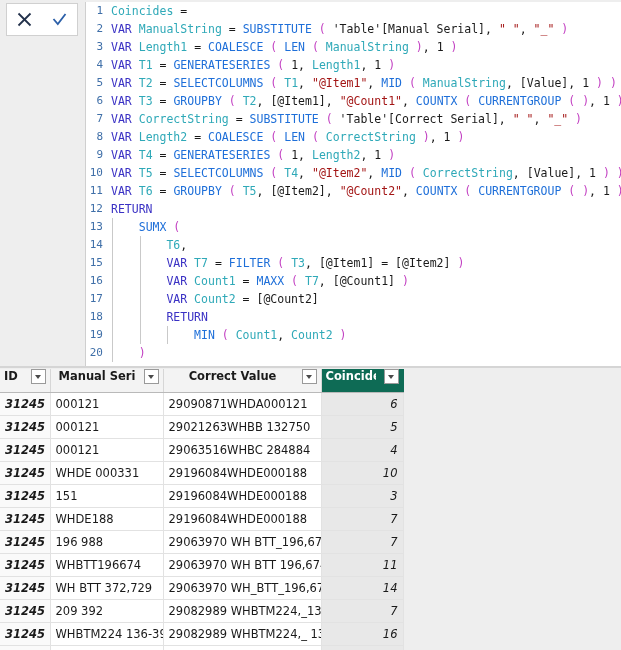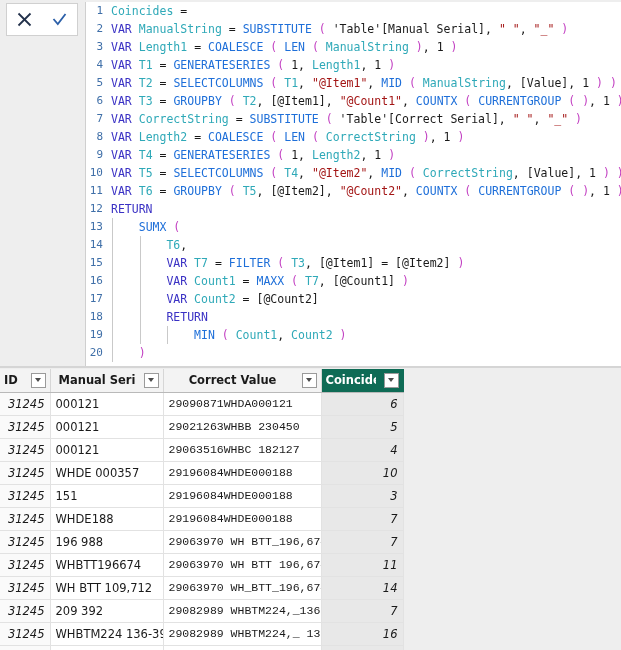--- a/index.html
+++ b/index.html
@@ -104,21 +104,21 @@
     font-weight: bold;
     font-size: 11.5px;
     padding: 0 4px;
     vertical-align: middle;
   }
   table#data-grid th.hl {
     background: #0e6b55;
     color: #ffffff;
     border-right: 1px solid #0e6b55;
   }
-  .th-inner { display: flex; align-items: center; gap: 4px; height: 100%; }
+  .th-inner { display: flex; align-items: flex-start; gap: 4px; height: 100%; }
   .th-inner.center { justify-content: center; }
   .th-label { flex: 0 1 auto; white-space: nowrap; overflow: hidden; }
   .th-spacer { flex: 1 1 auto; }
   .filter-btn {
     flex: 0 0 auto;
     width: 15px; height: 15px;
     background: #ffffff;
     border: 1px solid #9a9a9a;
     display: flex; align-items: center; justify-content: center;
     cursor: pointer;
@@ -132,23 +132,23 @@
   table#data-grid td {
     height: 23px;
     border-right: 1px solid #e2e2e2;
     border-bottom: 1px solid #e2e2e2;
     padding: 0 5px;
     color: #1a1a1a;
     vertical-align: middle;
     white-space: nowrap;
     overflow: hidden;
   }
-  td.c-id { font-style: italic; text-align: right; background: #fafafa; }
+  td.c-id { font-style: italic; text-align: right; background: #fafafa; font-weight: bold; }
   td.c-manual { text-align: left; }
-  td.c-correct { text-align: left; font-family: Liberation Mono, monospace; }
+  td.c-correct { text-align: left; }
   td.c-coin { font-style: italic; text-align: right; background: #e8e8e8; border-right: 1px solid #d6d6d6; }
 
   col.w-id      { width: 50px; }
   col.w-manual  { width: 113px; }
   col.w-correct { width: 158px; }
   col.w-coin    { width: 82px; }
 </style>
 </head>
 <body>
 
@@ -230,32 +230,32 @@
       <tbody id="grid-body">
           <tr>
             <td class="c-id">31245</td>
             <td class="c-manual">000121</td>
             <td class="c-correct">29090871WHDA000121</td>
             <td class="c-coin">6</td>
           </tr>
           <tr>
             <td class="c-id">31245</td>
             <td class="c-manual">000121</td>
-            <td class="c-correct">29021263WHBB 230450</td>
+            <td class="c-correct">29021263WHBB 132750</td>
             <td class="c-coin">5</td>
           </tr>
           <tr>
             <td class="c-id">31245</td>
             <td class="c-manual">000121</td>
-            <td class="c-correct">29063516WHBC 182127</td>
+            <td class="c-correct">29063516WHBC 284884</td>
             <td class="c-coin">4</td>
           </tr>
           <tr>
             <td class="c-id">31245</td>
-            <td class="c-manual">WHDE 000357</td>
+            <td class="c-manual">WHDE 000331</td>
             <td class="c-correct">29196084WHDE000188</td>
             <td class="c-coin">10</td>
           </tr>
           <tr>
             <td class="c-id">31245</td>
             <td class="c-manual">151</td>
             <td class="c-correct">29196084WHDE000188</td>
             <td class="c-coin">3</td>
           </tr>
           <tr>
@@ -271,21 +271,21 @@
             <td class="c-coin">7</td>
           </tr>
           <tr>
             <td class="c-id">31245</td>
             <td class="c-manual">WHBTT196674</td>
             <td class="c-correct">29063970 WH BTT 196,674</td>
             <td class="c-coin">11</td>
           </tr>
           <tr>
             <td class="c-id">31245</td>
-            <td class="c-manual">WH BTT 109,712</td>
+            <td class="c-manual">WH BTT 372,729</td>
             <td class="c-correct">29063970 WH_BTT_196,674</td>
             <td class="c-coin">14</td>
           </tr>
           <tr>
             <td class="c-id">31245</td>
             <td class="c-manual">209 392</td>
             <td class="c-correct">29082989 WHBTM224,_136-392</td>
             <td class="c-coin">7</td>
           </tr>
           <tr>

